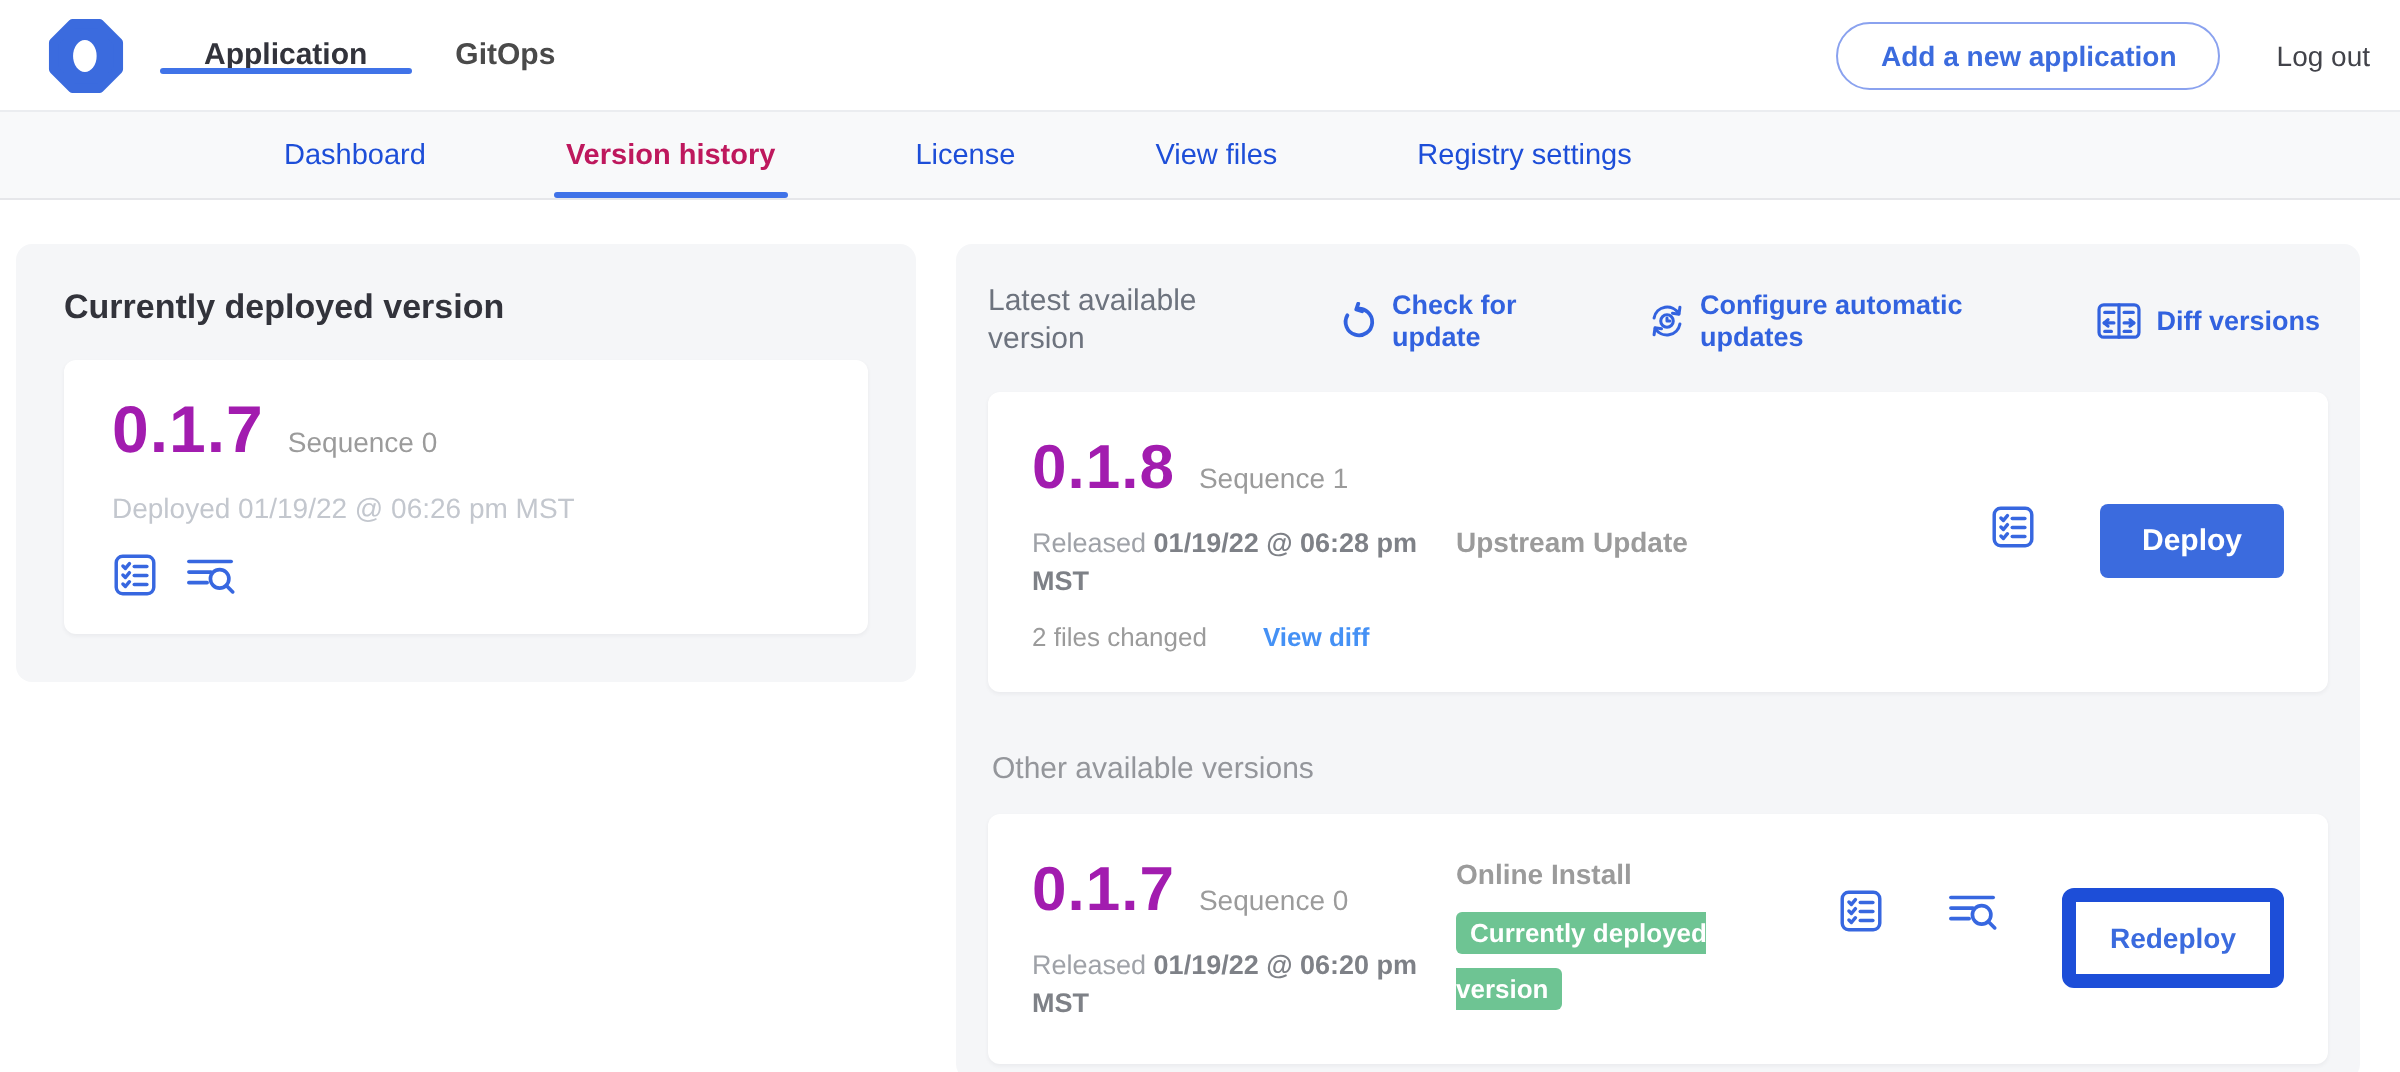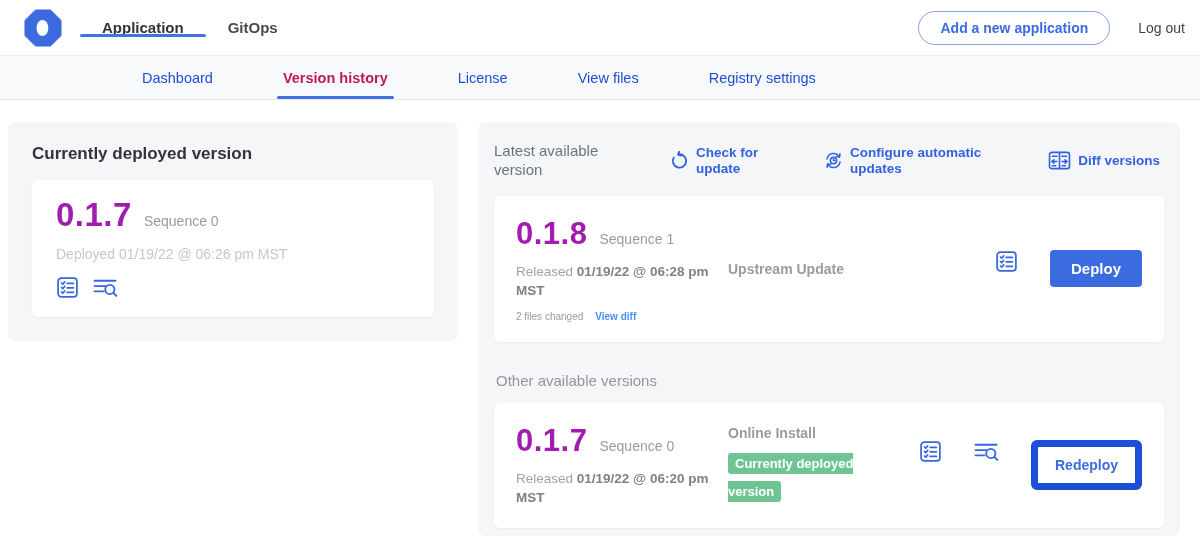--- a/index.html
+++ b/index.html
@@ -82,21 +82,21 @@
   .link-auto { margin-left:62px; }
   .link-auto .link-label { max-width:150px; }
   .link-diff { margin-left:auto; margin-right:4px; }
 
   .version-card {
     padding:20px 22px; display:flex; align-items:center; min-height:134px;
   }
   .vc-left { width:212px; flex:0 0 212px; }
   .released { font-size:13.5px; color:#9fa2a8; margin-top:10px; line-height:1.45; max-width:205px; }
   .released b { color:#7e8187; font-weight:700; }
-  .files-row { display:flex; align-items:flex-end; gap:12px; margin-top:10px; font-size:10px; color:#9b9b9b; }
+  .files-row { display:flex; align-items:flex-end; gap:28px; margin-top:10px; font-size:13px; color:#9b9b9b; }
   .view-diff { color:#4591f5; font-weight:600; cursor:pointer; }
   .vc-mid { display:flex; flex-direction:column; gap:8px; }
   .source-label { font-size:14px; font-weight:600; color:#9b9b9b; }
   .badge-wrap { width:148px; line-height:1.75; }
   .badge {
     background:#6ec493; color:#fff; font-size:13px; font-weight:600;
     padding:3px 7px; border-radius:3px;
   }
   .vc-actions { margin-left:auto; display:flex; align-items:flex-start; gap:32px; }
   .btn-deploy {

